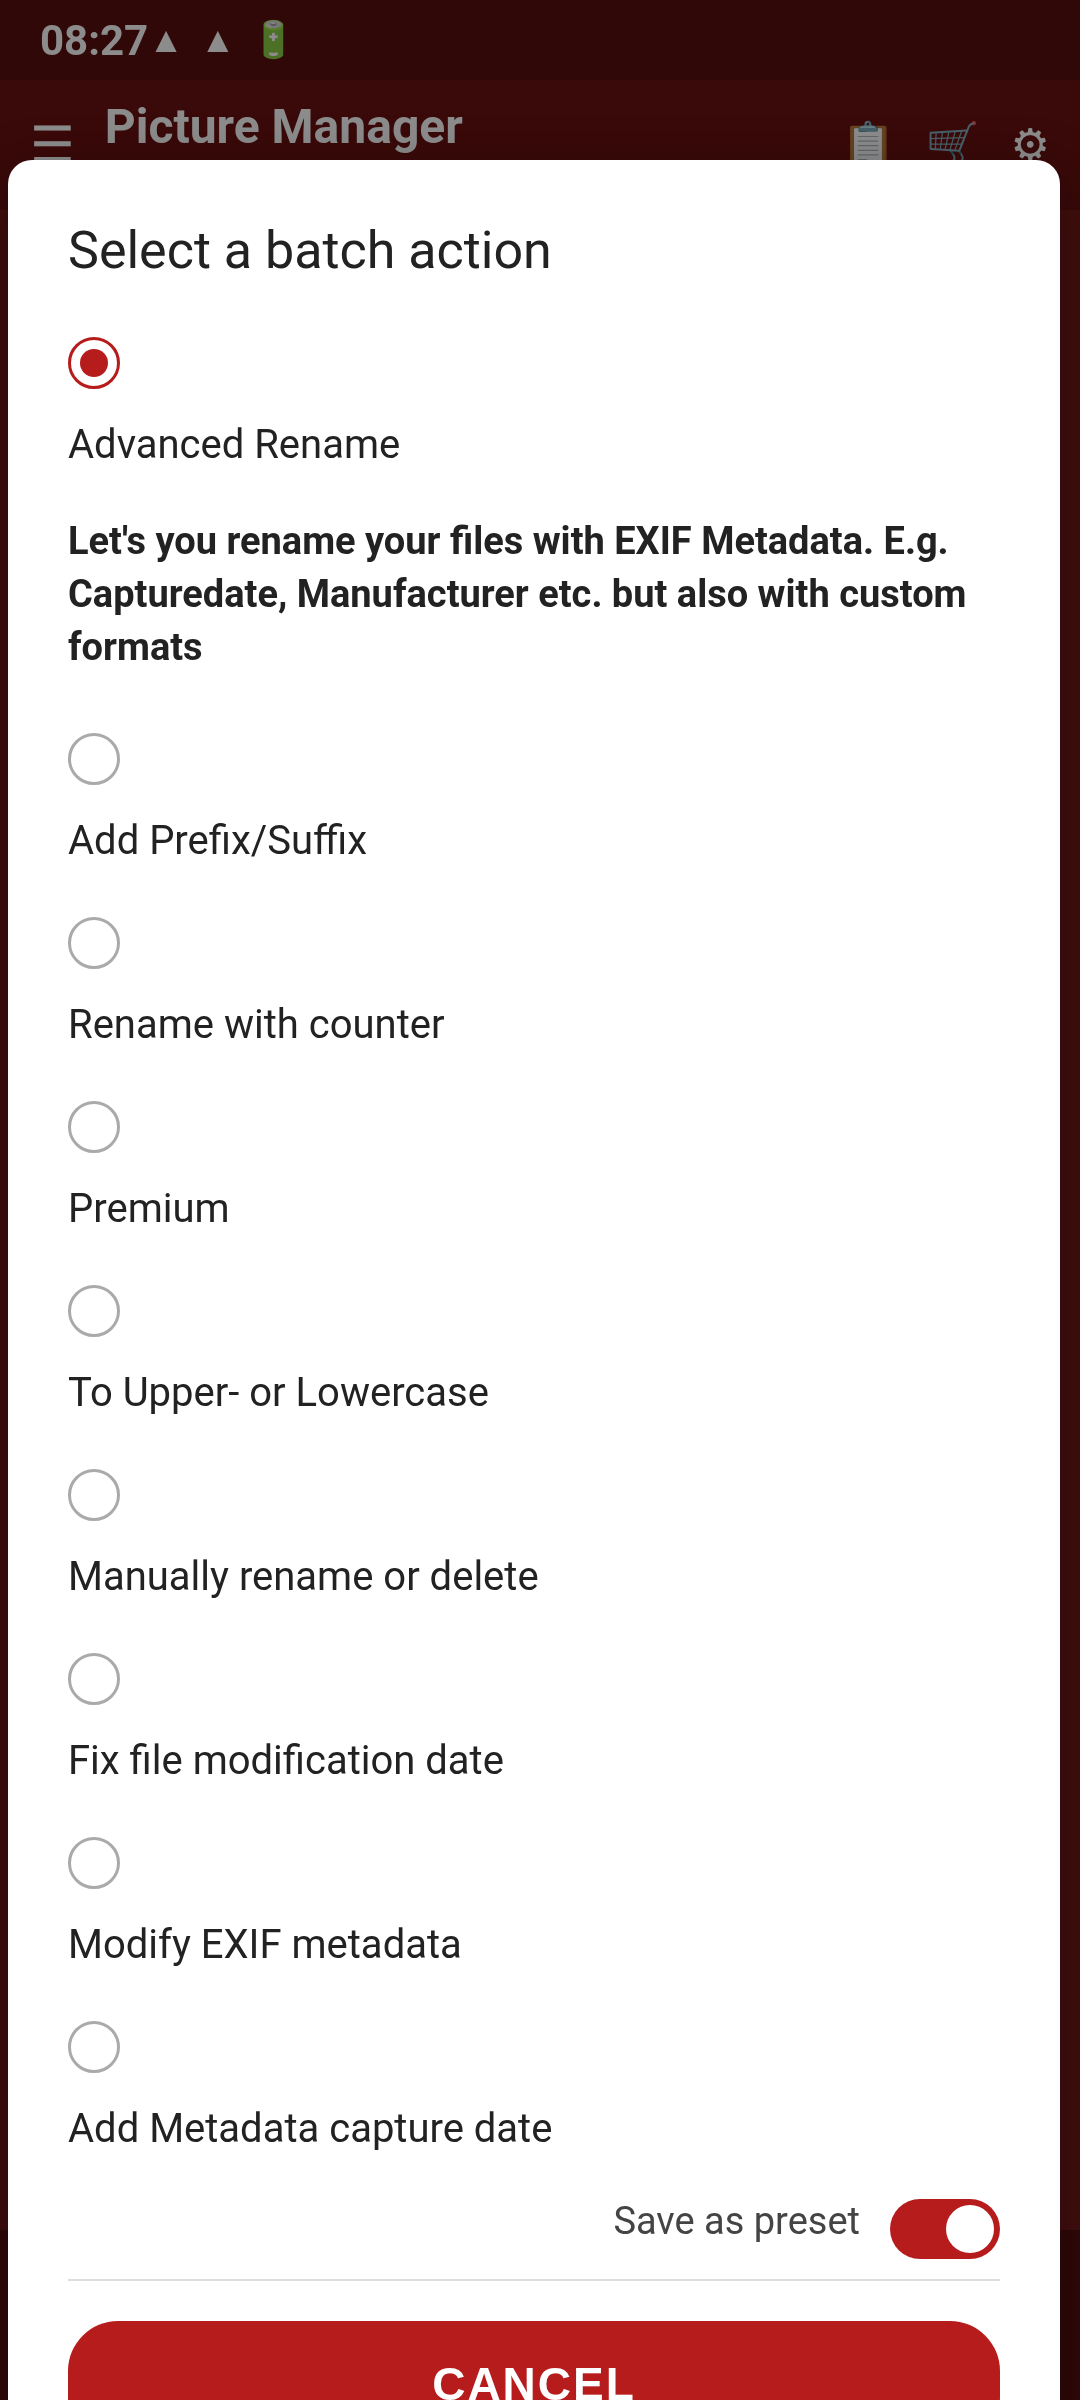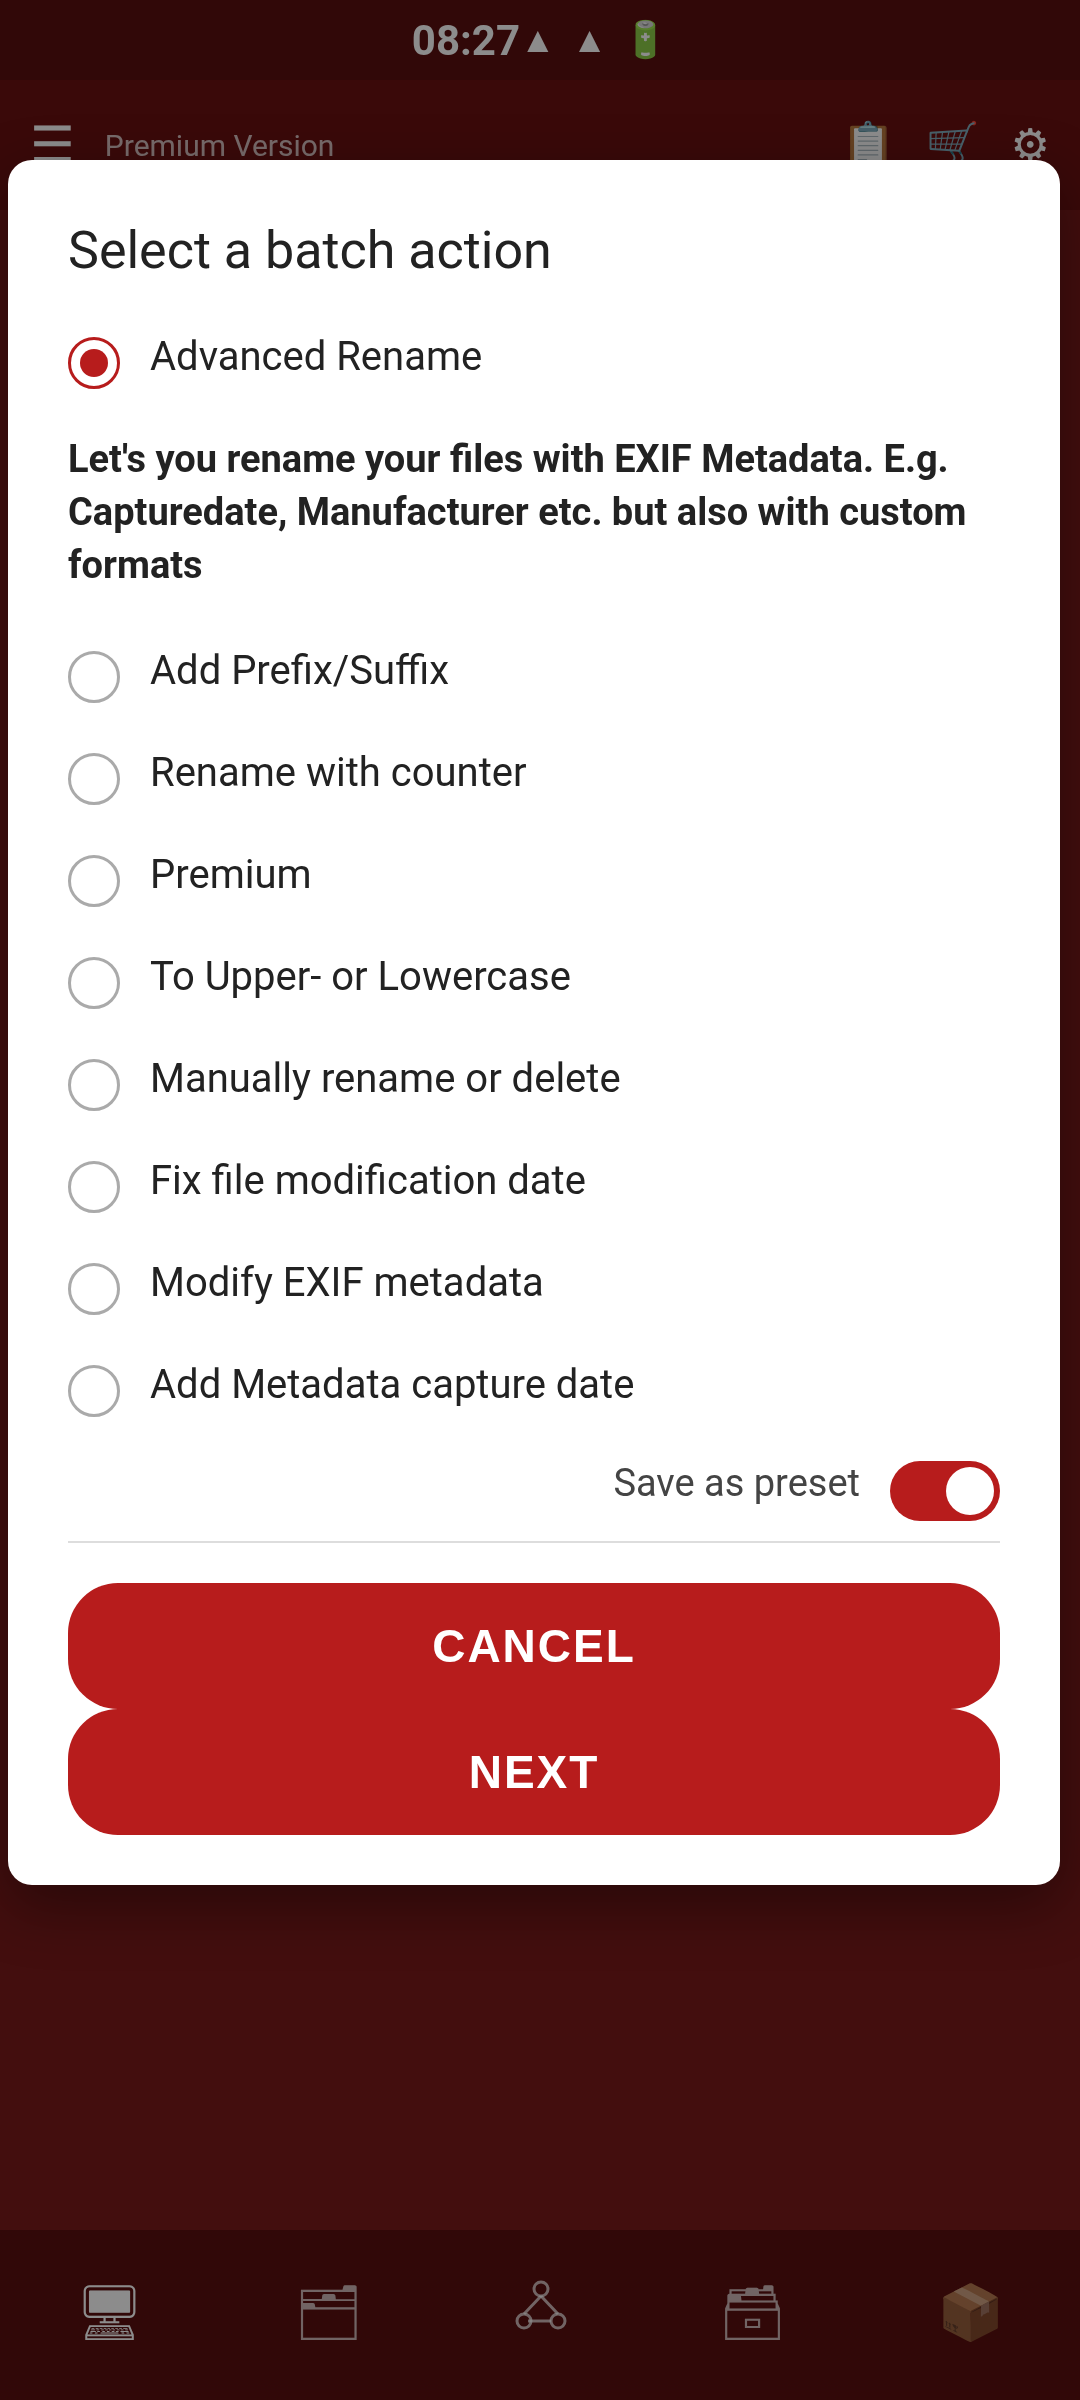--- a/index.html
+++ b/index.html
@@ -14,21 +14,21 @@
       position: relative;
     }
 
     
     .status-bar {
       width: 100%;
       height: 80px;
       background: #5a0f0f;
       display: flex;
       align-items: center;
-      justify-content: center;
+      justify-content: flex-start;
       padding: 0 40px;
     }
 
     .status-time {
       color: white;
       font-size: 42px;
       font-weight: bold;
     }
 
     .status-icons {
@@ -115,20 +115,21 @@
       margin-bottom: 50px;
     }
 
     
     .radio-option {
       display: flex;
       align-items: flex-start;
       gap: 30px;
       margin-bottom: 44px;
       cursor: pointer;
+      flex-direction: column;
     }
 
     .radio-circle {
       width: 52px;
       height: 52px;
       border-radius: 50%;
       border: 3px solid #aaa;
       flex-shrink: 0;
       margin-top: 6px;
       display: flex;
@@ -287,20 +288,21 @@
   <div class="status-icons">
     <span>▲</span>
     <span>▲</span>
     <span>🔋</span>
   </div>
 </div>
 
 <div class="app-bar">
   <span class="hamburger-icon">☰</span>
   <div class="app-bar-title-section">
+    <div class="app-bar-title">Picture Manager</div>
     <div class="app-bar-subtitle">Premium Version</div>
   </div>
   <div class="app-bar-actions">
     <span>📋</span>
     <span>🛒</span>
     <span>⚙</span>
   </div>
 </div>
 
 <div class="backdrop"></div>

